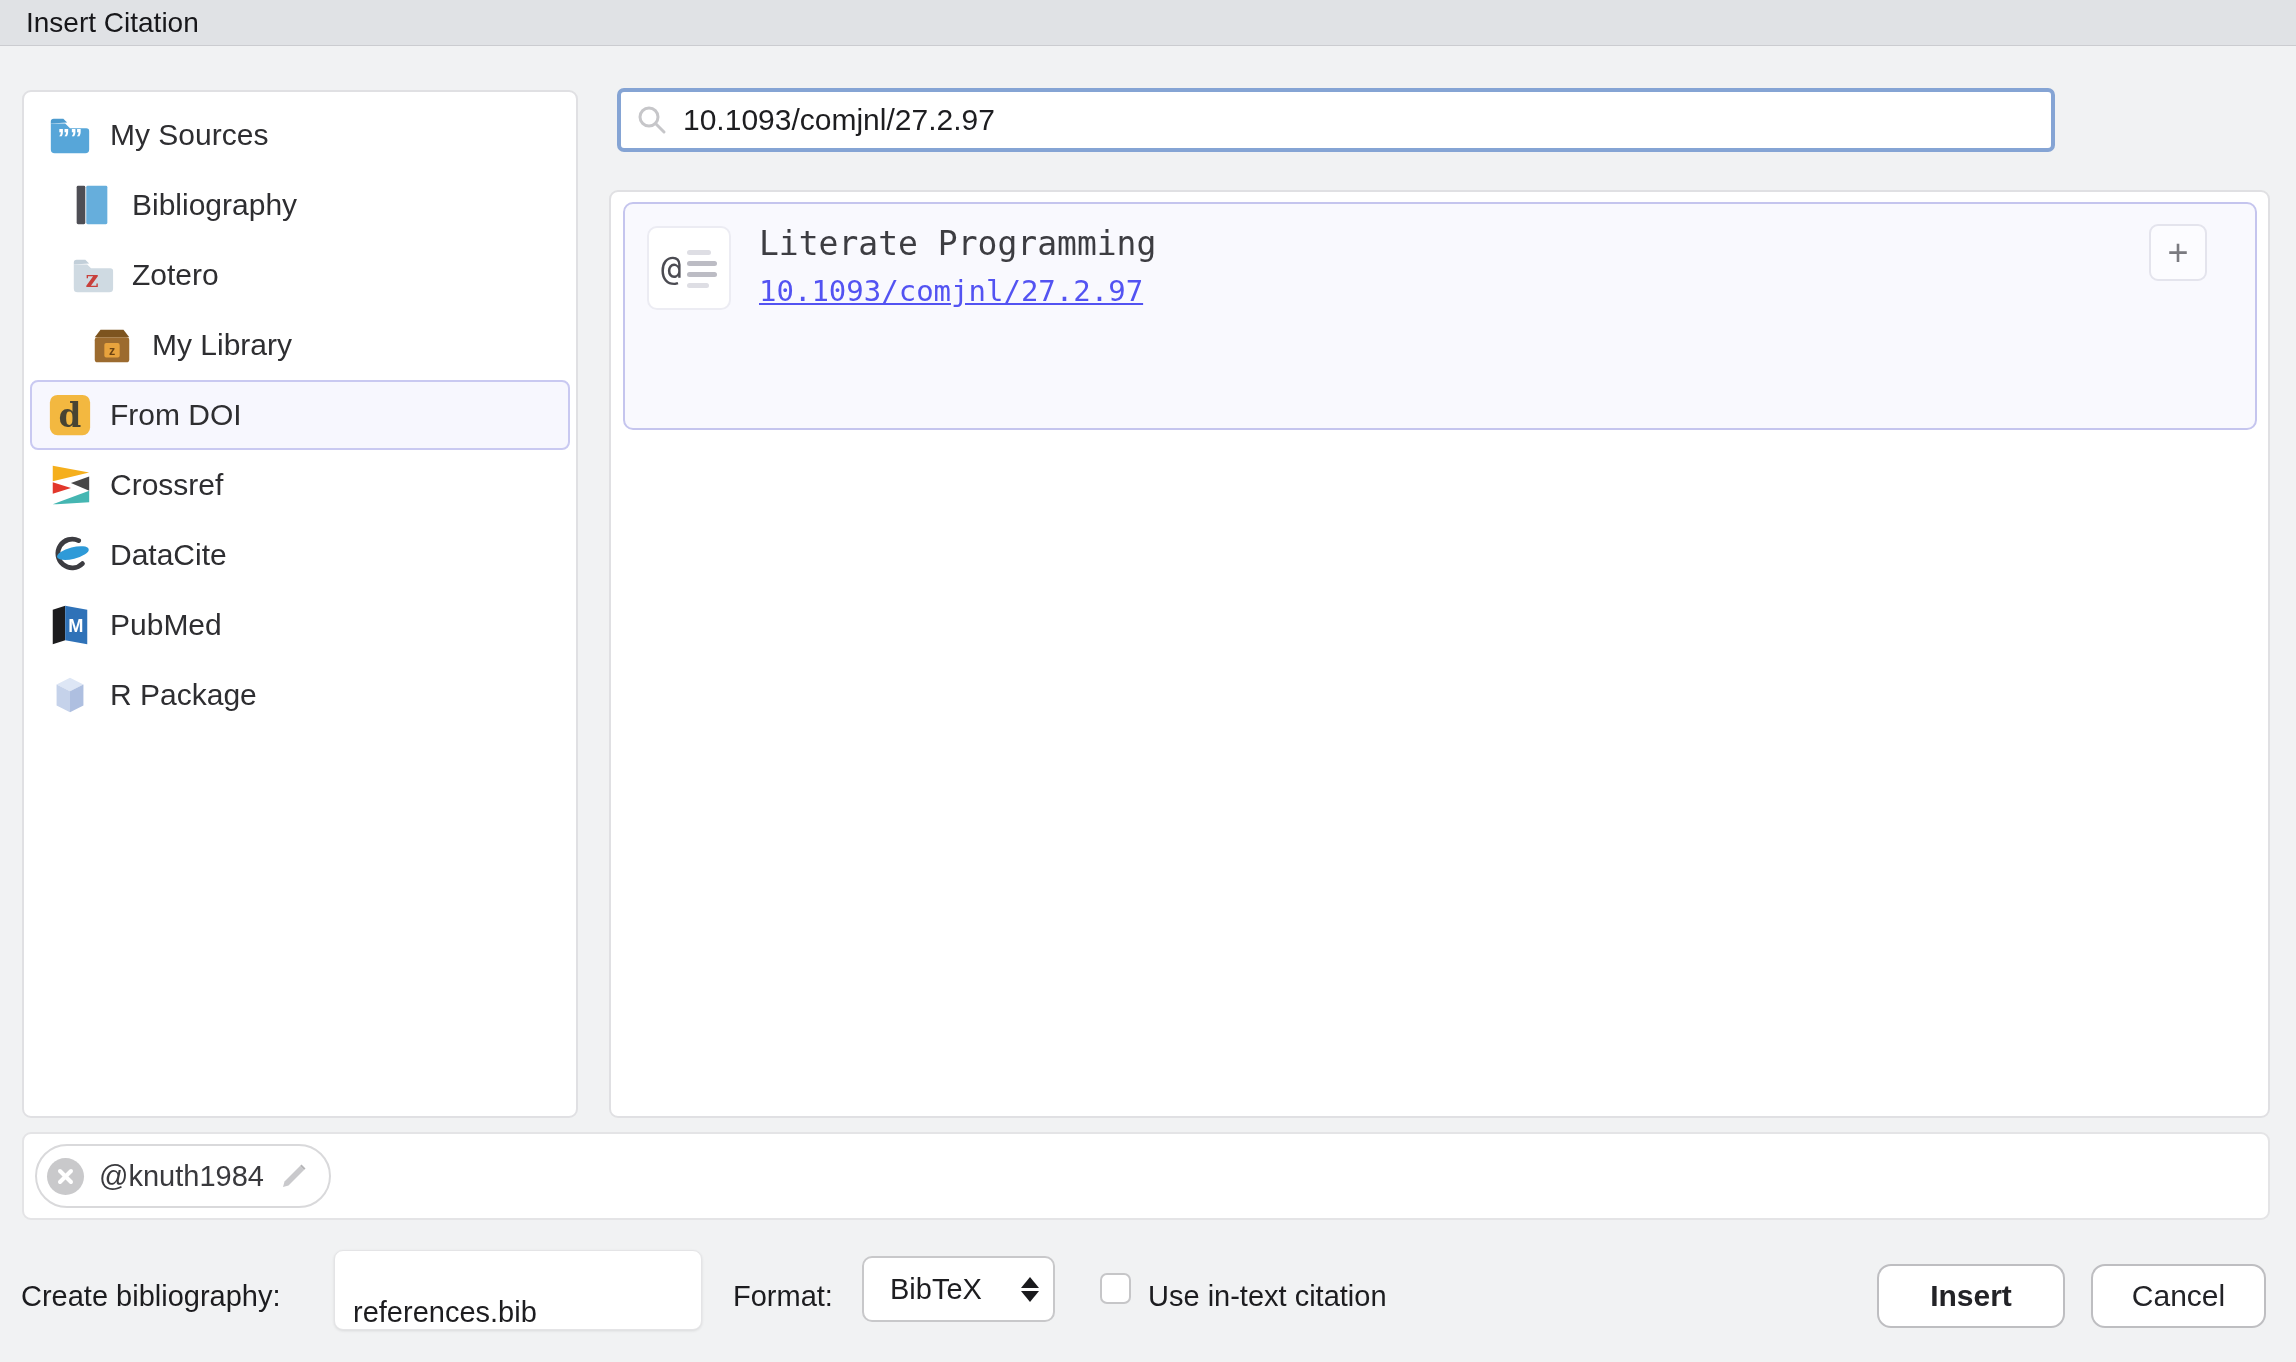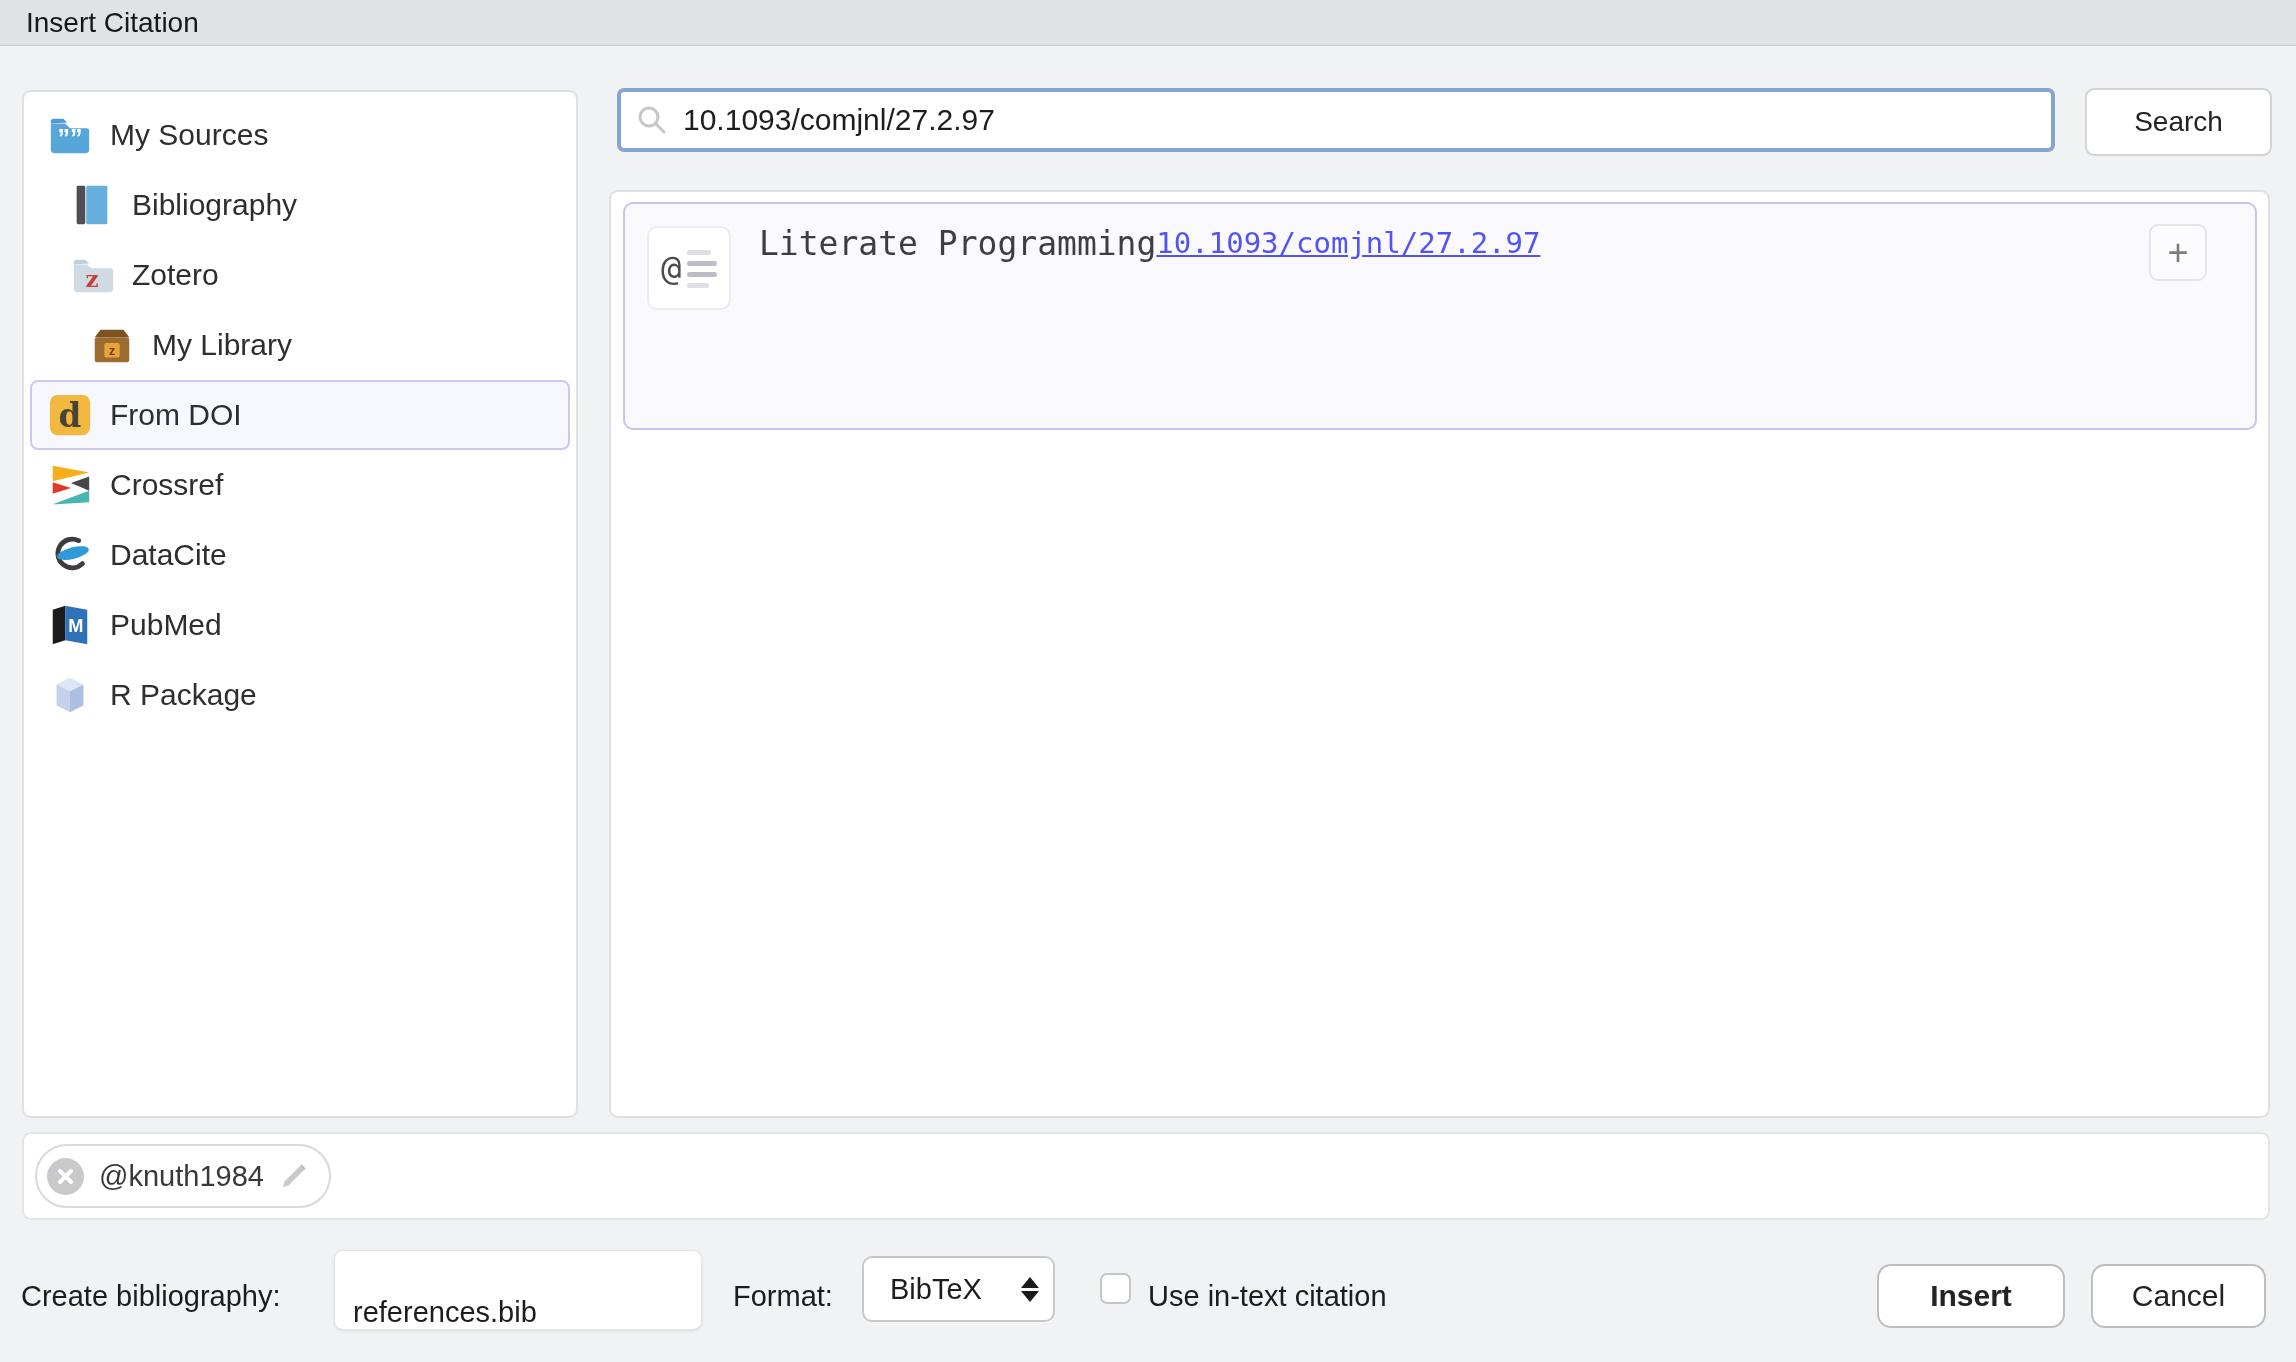--- a/index.html
+++ b/index.html
@@ -34,21 +34,21 @@
               display:flex;align-items:center;justify-content:center;cursor:pointer;}
 
   
   .results{position:absolute;left:609px;top:190px;width:1661px;height:928px;background:#fff;
            border:2px solid #e0e0e3;border-radius:9px;box-sizing:border-box;}
   .card{position:absolute;left:12px;top:10px;width:1634px;height:228px;background:#f9f9fe;
         border:2px solid #c5c5ee;border-radius:10px;box-sizing:border-box;}
   .card-icon{position:absolute;left:22px;top:22px;width:84px;height:84px;background:#fff;
              border:2px solid #ececf3;border-radius:10px;box-sizing:border-box;
              display:flex;align-items:center;justify-content:center;}
-  .card-text{position:absolute;left:134px;top:16px;display:flex;flex-direction:row;}
+  .card-text{position:absolute;left:134px;top:16px;display:flex;flex-direction:column;}
   .card-title{font-family:"DejaVu Sans Mono",monospace;font-size:33px;color:#3d3d42;line-height:48px;}
   .card-meta{font-size:30px;color:#68686d;letter-spacing:0.5px;line-height:47px;}
   .card-link{font-family:"DejaVu Sans Mono",monospace;font-size:29px;color:#5353f2;
              text-decoration:underline;line-height:47px;cursor:pointer;width:max-content;}
   .plus-btn{position:absolute;right:48px;top:20px;width:58px;height:57px;background:#fcfcff;
             border:2px solid #e4e4ed;border-radius:9px;box-sizing:border-box;color:#7a7a80;
             font-size:36px;font-weight:300;display:flex;align-items:center;justify-content:center;cursor:pointer;}
 
   
   .tagbar{position:absolute;left:22px;top:1132px;width:2248px;height:88px;background:#fff;
@@ -199,21 +199,20 @@
 
   <div class="searchbar">
     <span style="display:flex;">
       <svg width="34" height="34" viewBox="0 0 34 34">
           <circle cx="14" cy="14" r="9" stroke="#c6c6c9" stroke-width="3" fill="none"></circle>
           <line x1="21" y1="21" x2="29" y2="29" stroke="#c6c6c9" stroke-width="3" stroke-linecap="round"></line>
         </svg>
     </span>
     <input type="text" value="10.1093/comjnl/27.2.97" style="">
   </div>
-  <div class="search-btn">Search</div>
 
   <div class="results">
     <div class="card">
       <div class="card-icon">
         <svg width="64" height="64" viewBox="0 0 64 64">
             <text x="4" y="44" font-size="34" fill="#4b4b52" font-family="DejaVu Sans Mono, monospace">@</text>
             <rect x="30" y="14" width="24" height="5" rx="2.5" fill="#dedee4"></rect>
             <rect x="30" y="25" width="30" height="5" rx="2.5" fill="#bcbcc4"></rect>
             <rect x="30" y="36" width="30" height="5" rx="2.5" fill="#bcbcc4"></rect>
             <rect x="30" y="47" width="22" height="5" rx="2.5" fill="#dedee4"></rect>

